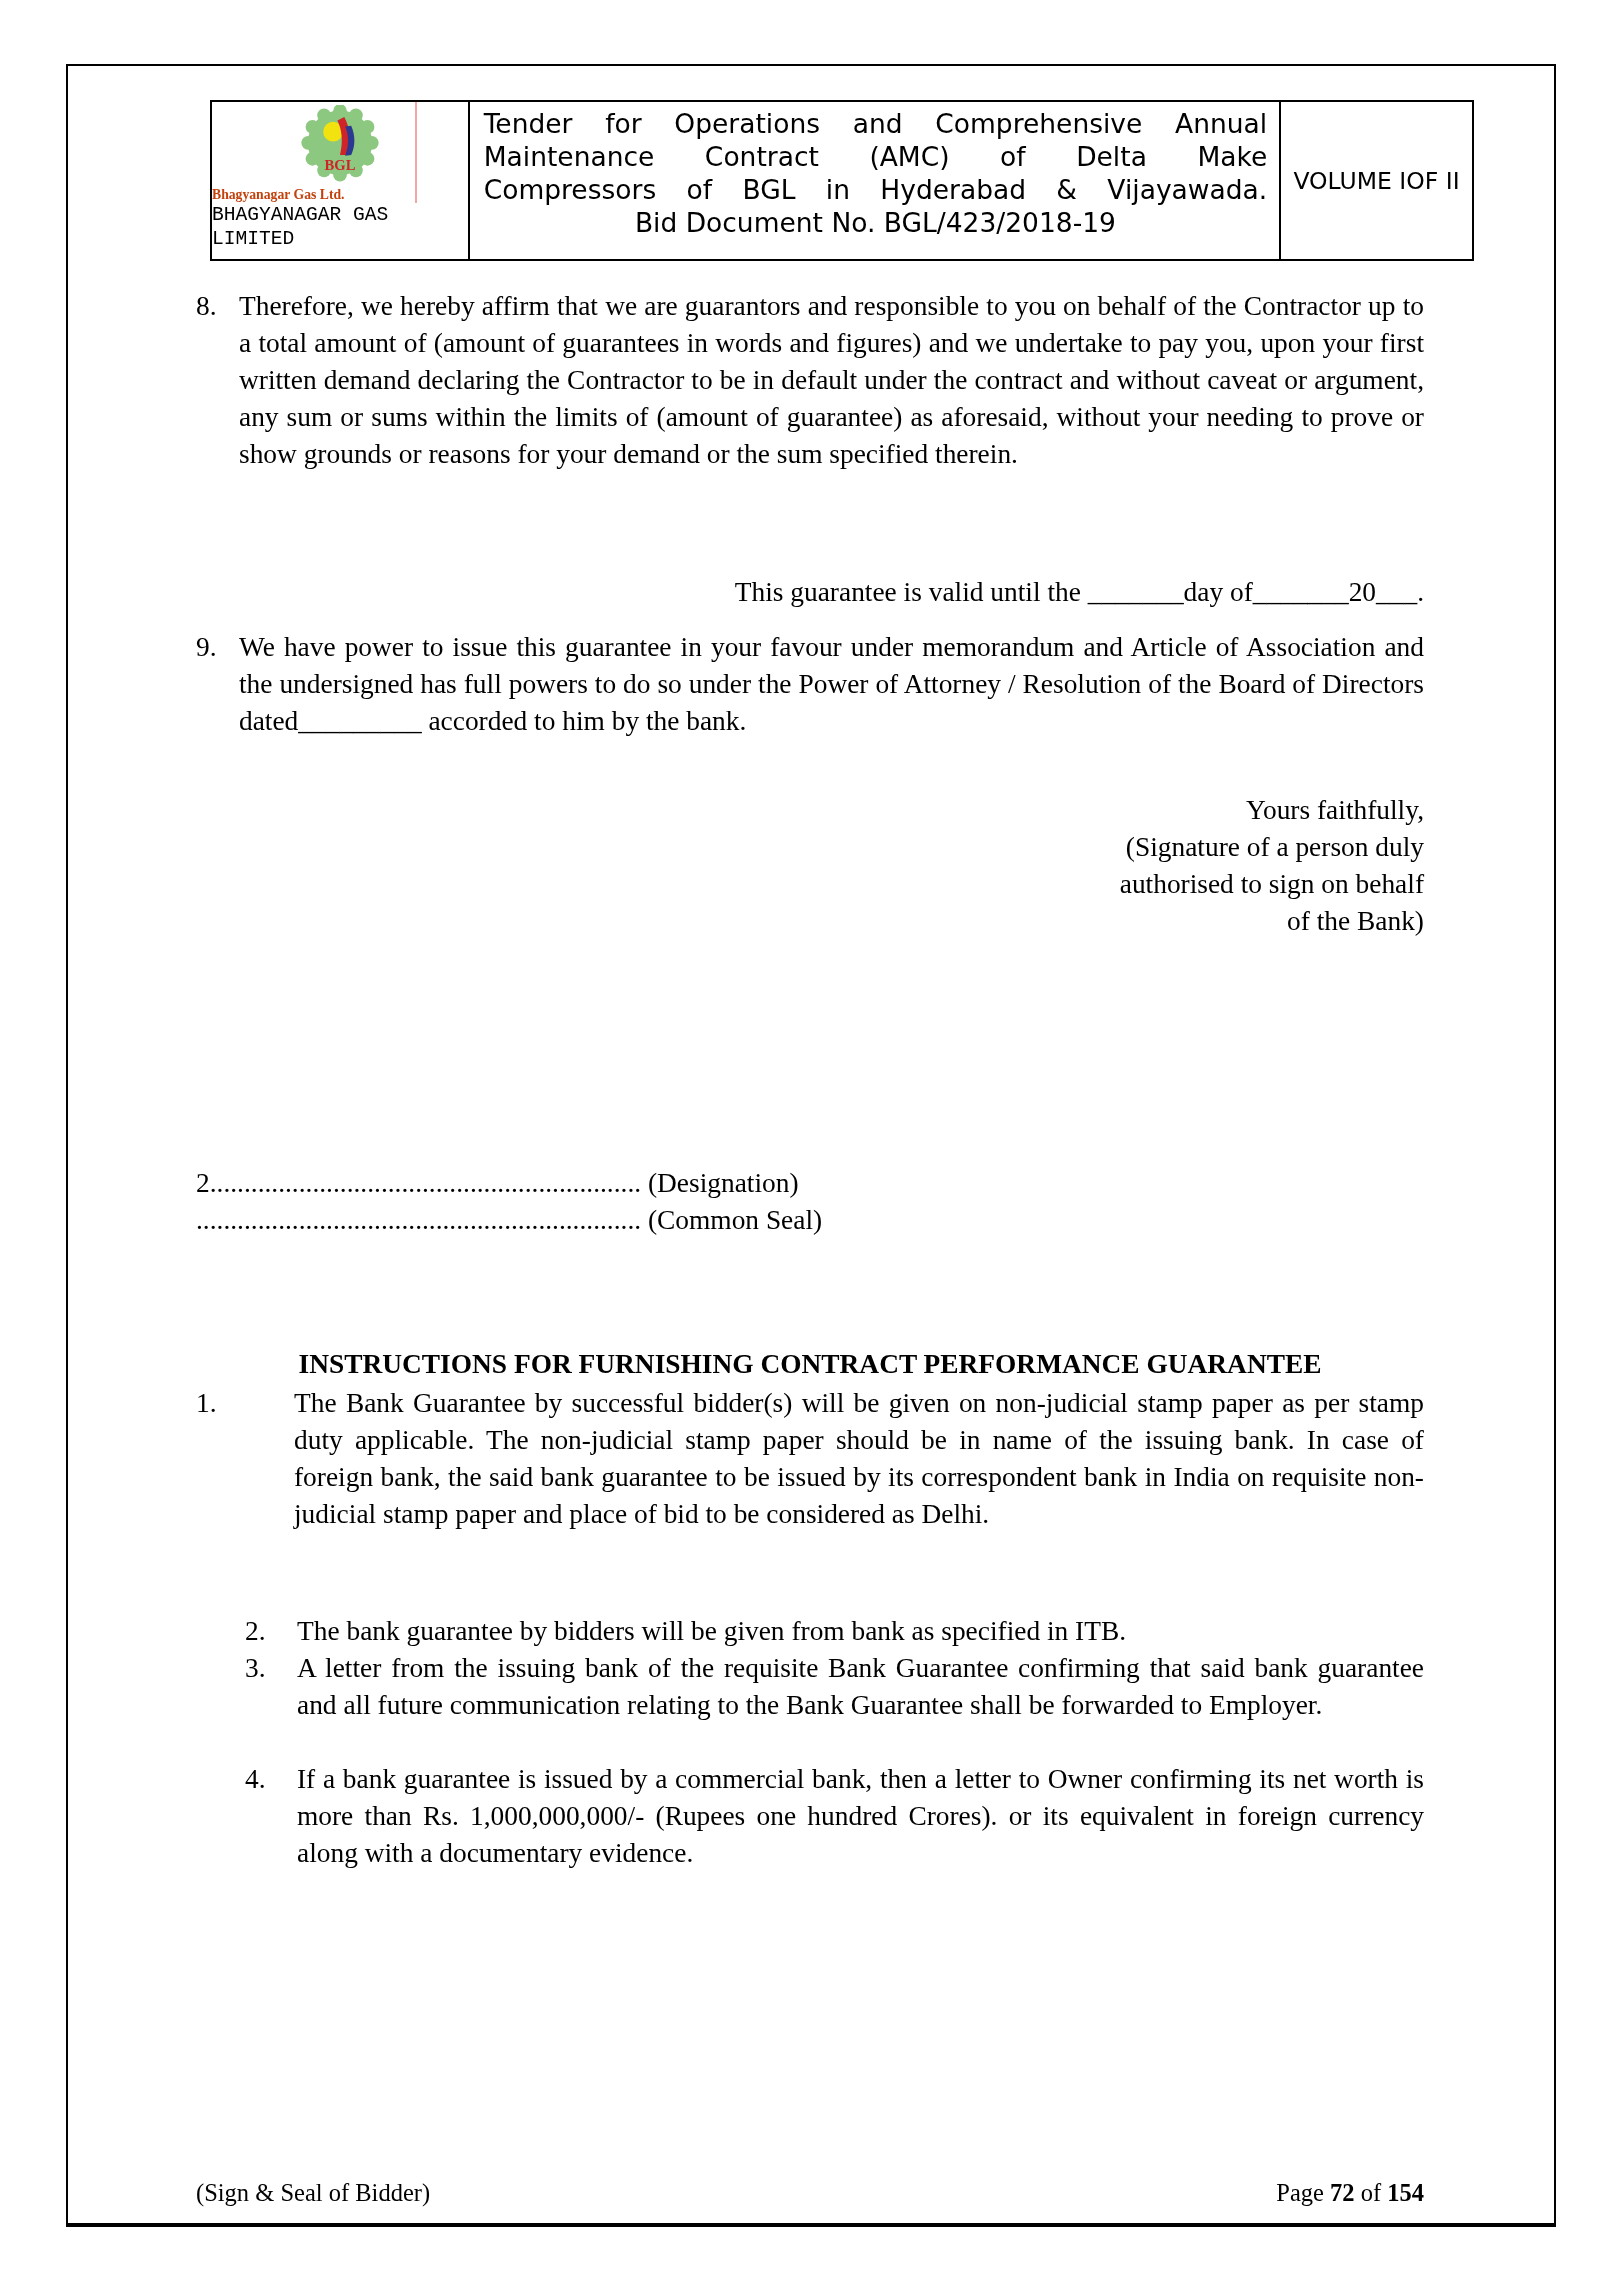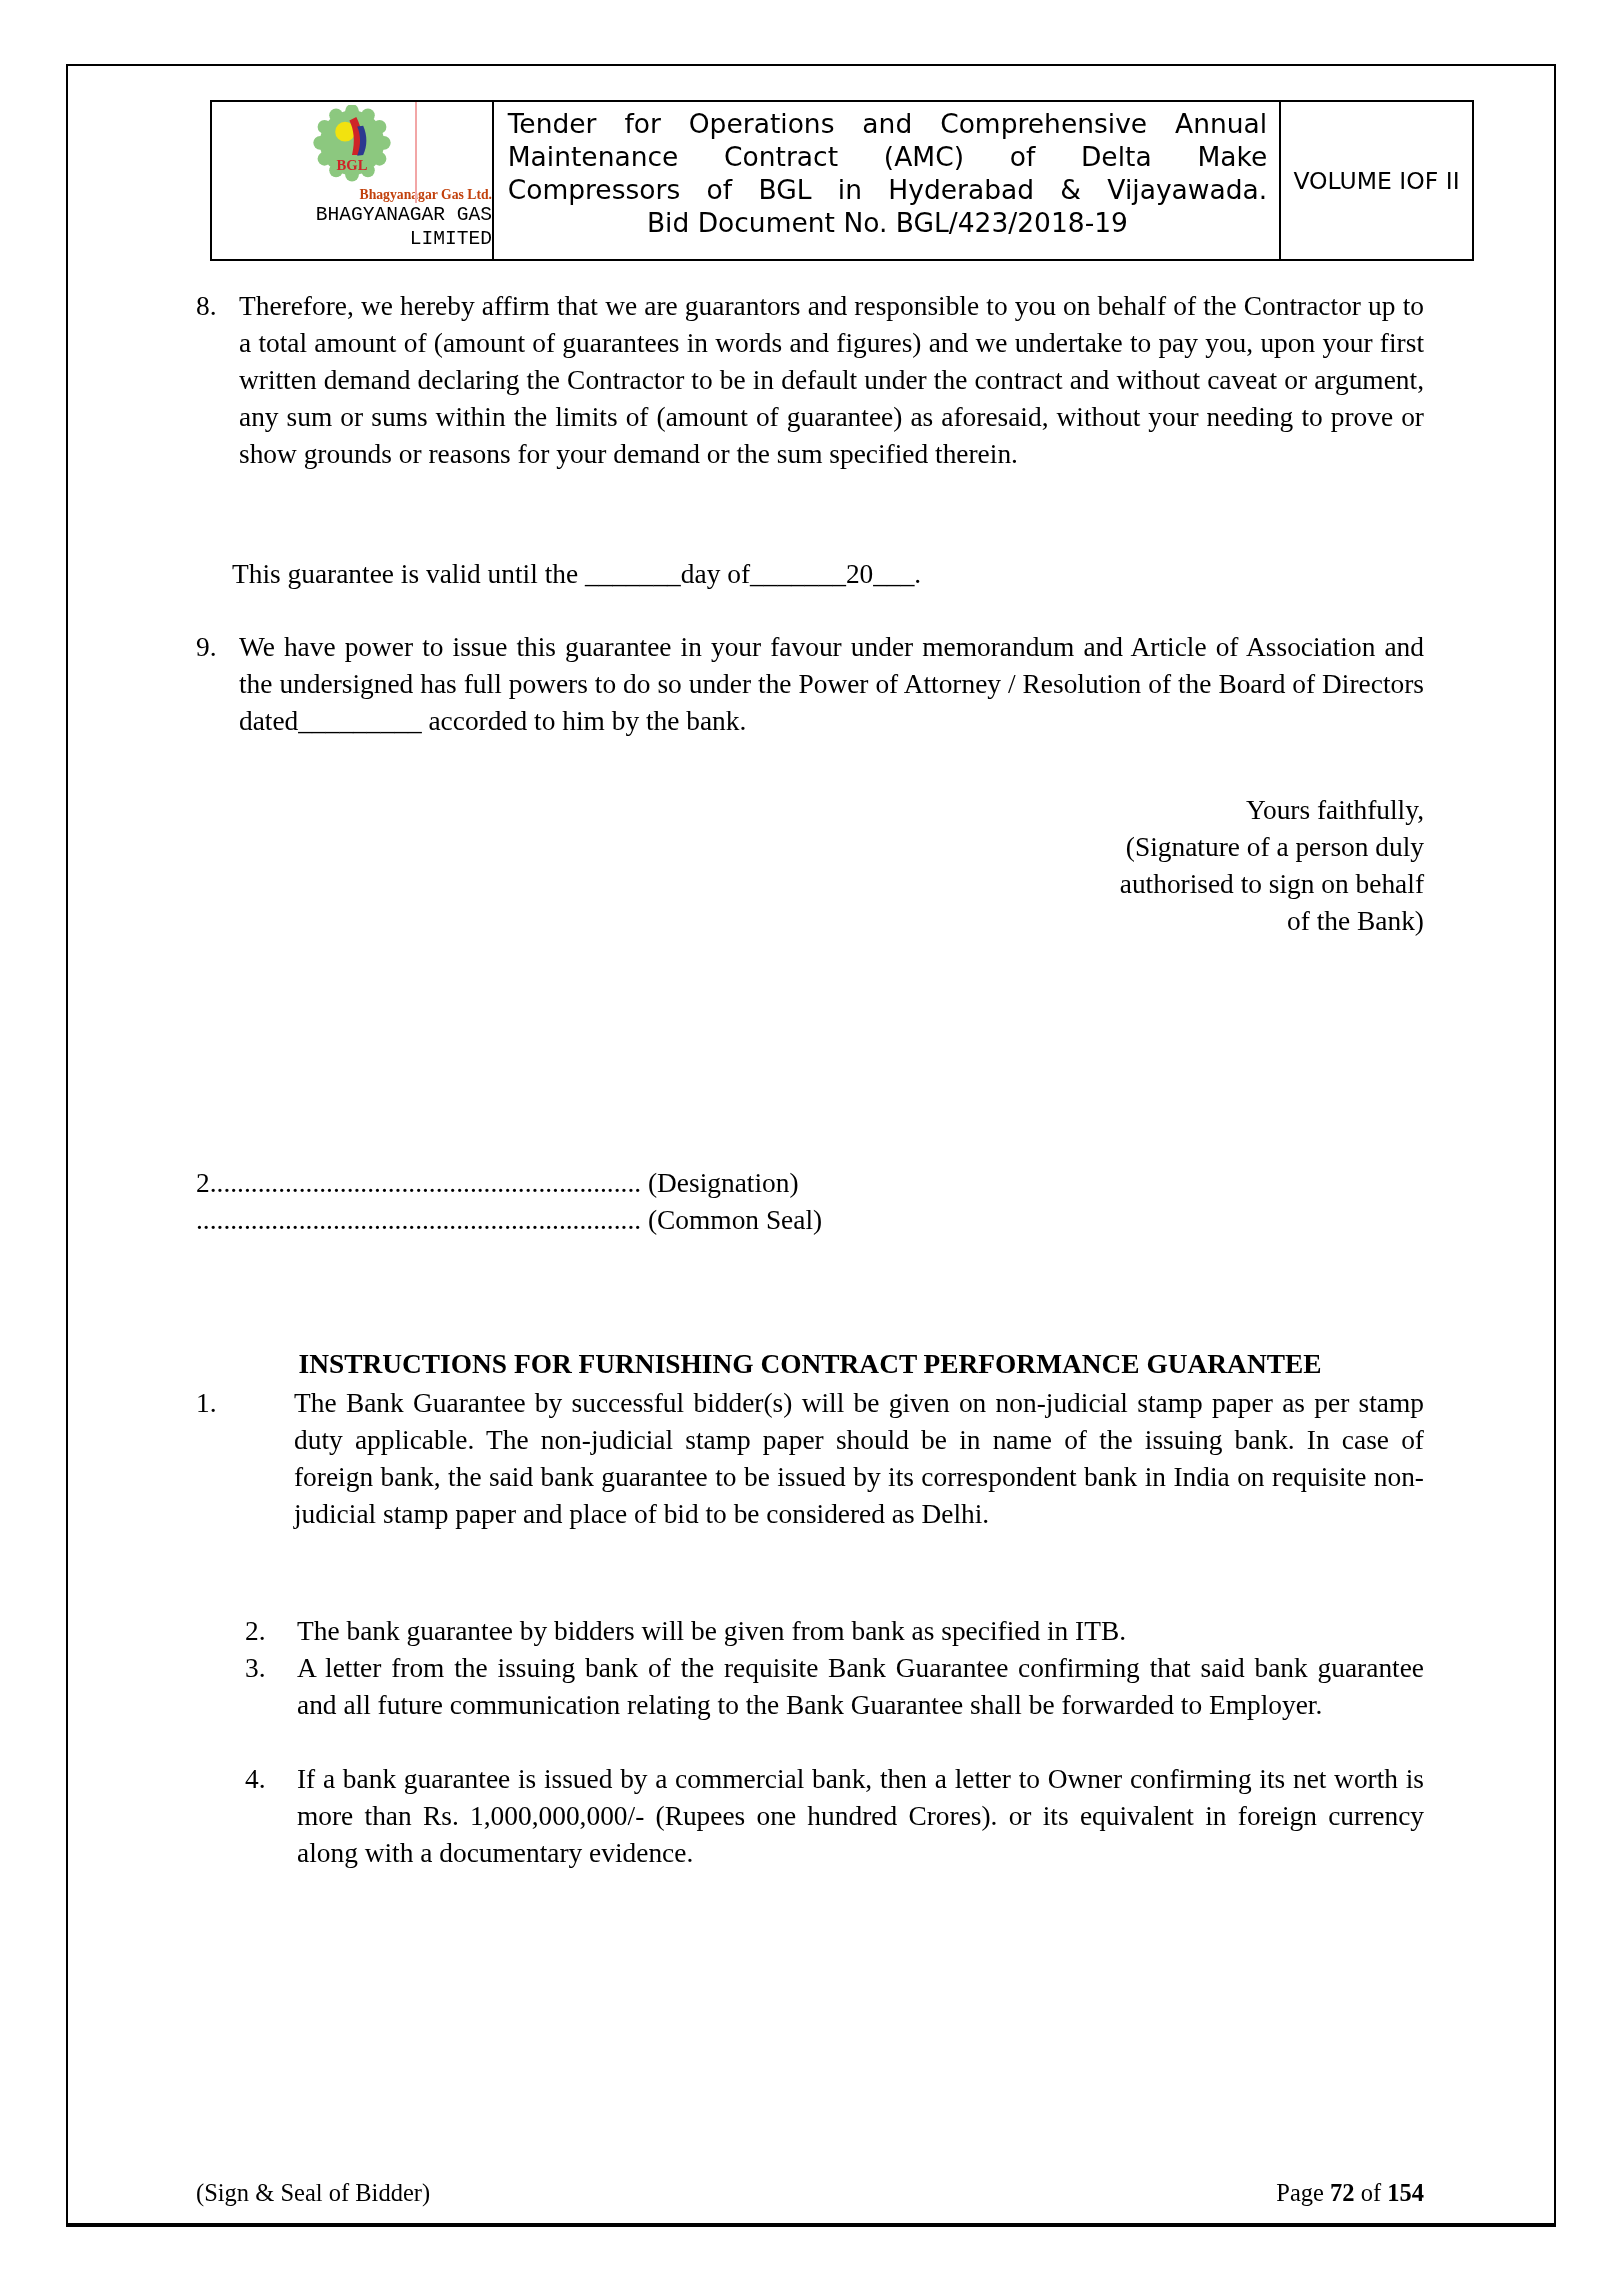--- a/index.html
+++ b/index.html
@@ -5,21 +5,21 @@
   html,body{margin:0;padding:0;background:#ffffff;}
   .page{position:relative;width:1621px;height:2292px;background:#ffffff;color:#000;
         font-family:"Liberation Serif",serif;overflow:hidden;}
   .frame{position:absolute;left:66px;top:64px;width:1490px;height:2163px;
          box-sizing:border-box;border:2px solid #000;border-bottom-width:4.9px;}
 
   
   .htable{position:absolute;left:142px;top:34px;width:1264px;height:161px;
           box-sizing:border-box;border:2px solid #000;display:flex;}
   .hcell{box-sizing:border-box;}
-  .cell-logo{width:282px;border-right:2px solid #000;position:relative;text-align:right;overflow:visible;}
+  .cell-logo{width:258px;border-right:2px solid #000;position:relative;text-align:left;overflow:visible;}
   .pink-line{position:absolute;left:203px;top:0;width:2px;height:101px;background:#f2a6a6;}
   .logo-svg{display:block;margin:2.9px auto 0;}
   .org-small{font-size:13.7px;line-height:14.7px;font-weight:bold;color:#c2410c;margin-top:-2.9px;
              font-family:"Liberation Serif",serif;}
   .org-name{font-size:19.6px;line-height:23.5px;margin-top:1px;white-space:nowrap;
             font-family:Liberation Mono, monospace;}
   .cell-title{flex:1;border-right:2px solid #000;padding:4.9px 11.8px 0 13.7px;
               font-family:"DejaVu Sans","Liberation Sans",sans-serif;
               font-size:26.5px;line-height:33px;}
   .jline{text-align:justify;text-align-last:justify;}
@@ -92,21 +92,21 @@
       </div>
     </div>
 
     <div class="content">
 
       <div class="para" style="top:222px;">
         <span class="num">8.</span>
         <div class="ptext">Therefore, we hereby affirm that we are guarantors and responsible to you on behalf of the Contractor up to a total amount of (amount of guarantees in words and figures) and we undertake to pay you, upon your first written demand declaring the Contractor to be in default under the contract and without caveat or argument, any sum or sums within the limits of (amount of guarantee) as aforesaid, without your needing to prove or show grounds or reasons for your demand or the sum specified therein.</div>
       </div>
 
-      <div class="block validity" style="top:490px;">This guarantee is valid until the _______day of_______20___.</div>
+      <div class="block validity" style="top:508px;text-align:right;">This guarantee is valid until the _______day of_______20___.</div>
 
       <div class="para" style="top:563px;">
         <span class="num">9.</span>
         <div class="ptext">We have power to issue this guarantee in your favour under memorandum and Article of Association and the undersigned has full powers to do so under the Power of Attorney / Resolution of the Board of Directors dated_________ accorded to him by the bank.</div>
       </div>
 
       <div class="block closing" style="top:726px;">
         <div>Yours faithfully,</div>
         <div>(Signature of a person duly</div>
         <div>authorised to sign on behalf</div>

